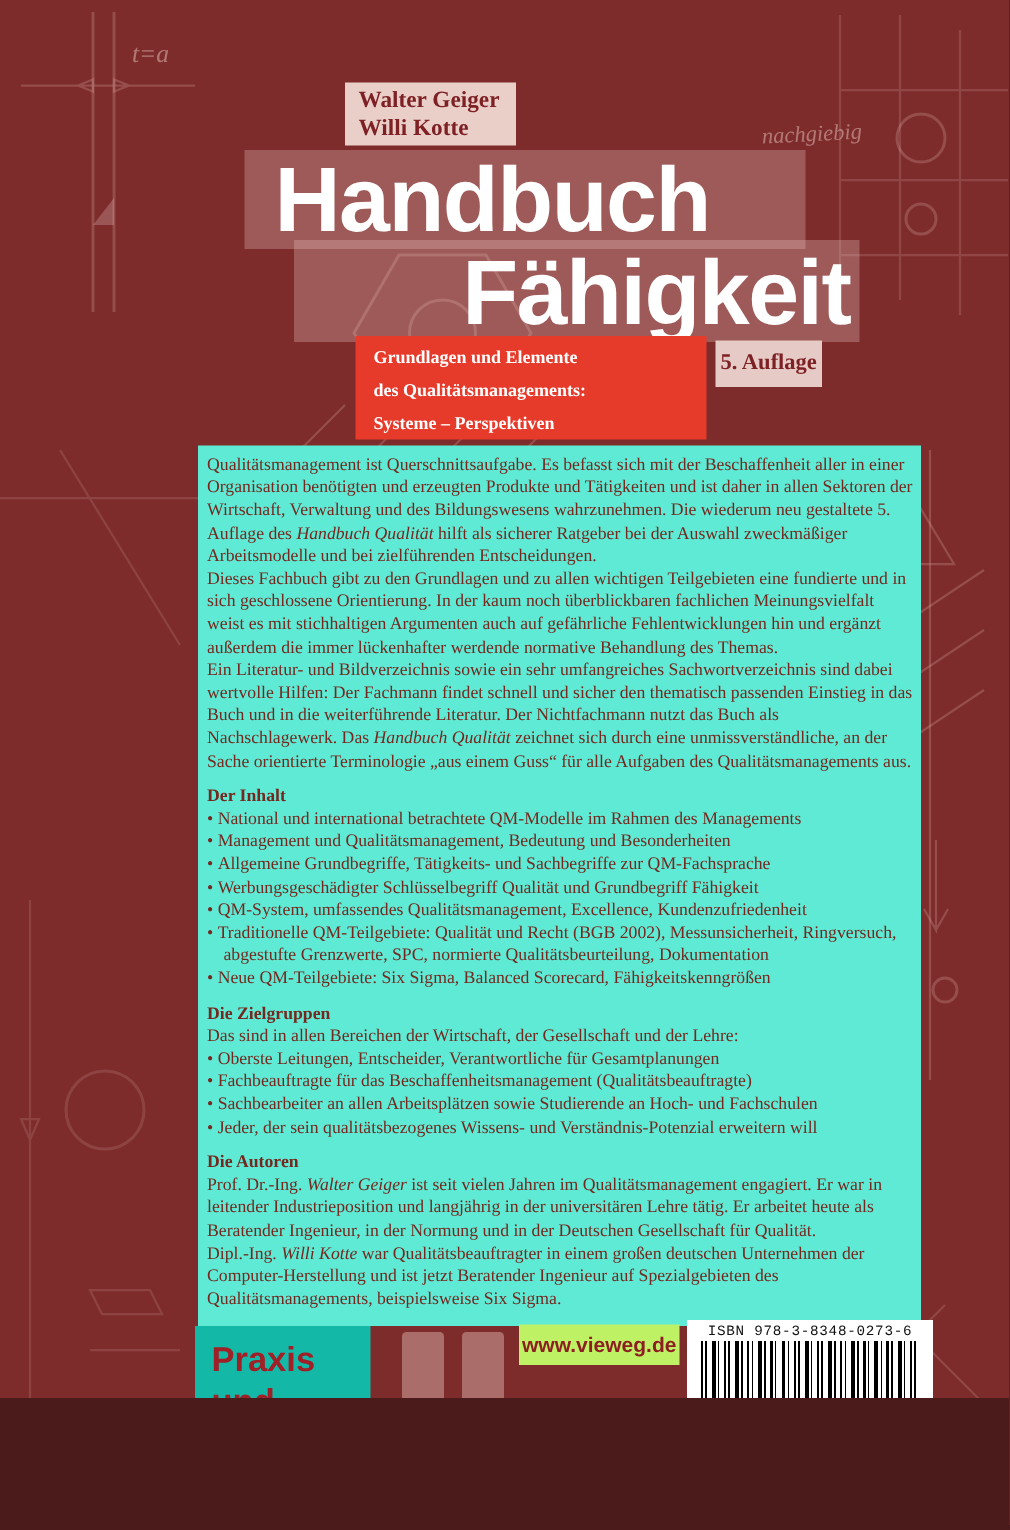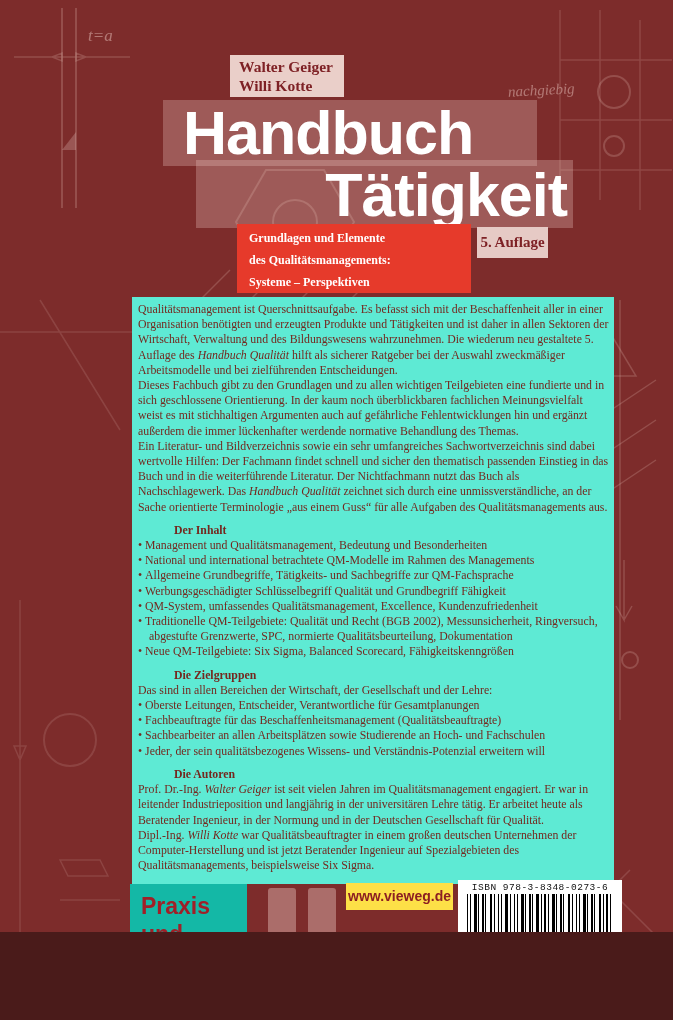--- a/index.html
+++ b/index.html
@@ -22,30 +22,30 @@
   
   .subtitle-box{position:absolute;left:237px;top:224px;width:234px;height:69px;background:#e63a2b;
                 color:#ffffff;font-weight:bold;font-size:12px;line-height:22px;padding:3px 0 0 12px;}
   .edition-box{position:absolute;left:477px;top:227px;width:71px;height:31px;background:#e6cac5;
                color:#7e2125;font-weight:bold;font-size:15px;line-height:31px;text-align:center;}
   
   .panel{position:absolute;left:132px;top:297px;width:482px;height:587px;background:#5eead4;
          color:#74281f;font-size:11.8px;line-height:15.2px;padding:5px 5px 0 6px;overflow:hidden;}
   .panel p{margin:0;}
   .panel em{font-style:italic;}
-  .panel .heading{font-weight:bold;margin-top:8px;margin-left:36px;}
+  .panel .heading{font-weight:bold;margin-top:8px;}
   .panel ul{margin:0;padding:0;list-style:none;}
   .panel li{padding-left:11px;text-indent:-11px;}
   .panel li::before{content:"\2022\00a0";}
   
   .praxis-box{position:absolute;left:130px;top:884px;width:117px;height:77px;background:#14b8a6;
               color:#a02028;font-family:"Liberation Sans",sans-serif;font-weight:bold;
               font-size:23px;line-height:28px;padding:8px 0 0 11px;}
   .deco-bar{position:absolute;background:rgba(236,199,193,0.42);border-radius:3px;}
-  .vieweg-box{position:absolute;left:346px;top:883px;width:107px;height:27px;background:#fde047;
+  .vieweg-box{position:absolute;left:346px;top:883px;width:107px;height:27px;background:#bef264;
               color:#8c1f22;font-family:"Liberation Sans",sans-serif;font-weight:bold;
               font-size:14px;line-height:27px;text-align:center;}
   .barcode-box{position:absolute;left:458px;top:880px;width:164px;height:85px;background:#ffffff;
                padding-top:2px;}
   .barcode-top{font-family:"Liberation Mono",monospace;font-size:9.5px;letter-spacing:0.5px;
                color:#111;text-align:center;white-space:nowrap;}
   .bars{height:42px;margin:1px 9px 0 9px;background:
         repeating-linear-gradient(90deg,#000 0 1.5px,#fff 1.5px 3px,#000 3px 4px,#fff 4px 7.5px,
         #000 7.5px 10px,#fff 10px 11.5px,#000 11.5px 12.5px,#fff 12.5px 15.5px);}
   .barcode-bottom{font-family:"Liberation Sans",sans-serif;font-weight:bold;font-size:16px;
@@ -91,40 +91,40 @@
   <div class="bg-label formula">Σl=</div>
 
   <div class="author-box">
       <div>Walter Geiger</div>
       <div>Willi Kotte</div>
     </div>
 
   <div class="band band1"></div>
   <div class="band band2"></div>
   <div class="title-line title1">Handbuch</div>
-  <div class="title-line title2">Tätigkeit</div>
+  <div class="title-line title2">Fähigkeit</div>
 
   <div class="subtitle-box">
       <div>Grundlagen und Elemente</div>
       <div>des Qualitätsmanagements:</div>
       <div>Systeme – Perspektiven</div>
     </div>
   <div class="edition-box">5. Auflage</div>
 
   <div class="panel">
     <div>
         <p><span>Qualitätsmanagement ist Querschnittsaufgabe. Es befasst sich mit der Beschaffenheit aller in einer Organisation benötigten und erzeugten Produkte und Tätigkeiten und ist daher in allen Sektoren der Wirtschaft, Verwaltung und des Bildungswesens wahrzunehmen. Die wiederum neu gestaltete 5. Auflage des </span><em>Handbuch Qualität</em><span> hilft als sicherer Ratgeber bei der Auswahl zweckmäßiger Arbeitsmodelle und bei zielführenden Entscheidungen.</span></p>
         <p><span>Dieses Fachbuch gibt zu den Grundlagen und zu allen wichtigen Teilgebieten eine fundierte und in sich geschlossene Orientierung. In der kaum noch überblickbaren fachlichen Meinungsvielfalt weist es mit stichhaltigen Argumenten auch auf gefährliche Fehlentwicklungen hin und ergänzt außerdem die immer lückenhafter werdende normative Behandlung des Themas.</span></p>
         <p><span>Ein Literatur-  und Bildverzeichnis sowie ein sehr umfangreiches Sachwortverzeichnis sind dabei wertvolle Hilfen: Der Fachmann findet schnell und sicher den thematisch passenden Einstieg in das Buch und in die weiterführende Literatur. Der Nichtfachmann nutzt das Buch als Nachschlagewerk. Das </span><em>Handbuch Qualität</em><span> zeichnet sich durch eine unmissverständliche, an der Sache orientierte Terminologie „aus einem Guss“ für alle Aufgaben des Qualitätsmanagements aus.</span></p>
       </div>
 
     <div class="heading">Der Inhalt</div>
     <ul>
+        <li>National und international betrachtete QM-Modelle im Rahmen des Managements</li>
         <li>Management und Qualitätsmanagement, Bedeutung und Besonderheiten</li>
-        <li>National und international betrachtete QM-Modelle im Rahmen des Managements</li>
         <li>Allgemeine Grundbegriffe, Tätigkeits- und Sachbegriffe zur QM-Fachsprache</li>
         <li>Werbungsgeschädigter Schlüsselbegriff Qualität und Grundbegriff Fähigkeit</li>
         <li>QM-System, umfassendes Qualitätsmanagement, Excellence, Kundenzufriedenheit</li>
         <li>Traditionelle QM-Teilgebiete: Qualität und Recht (BGB 2002), Messunsicherheit, Ringversuch, abgestufte Grenzwerte, SPC, normierte Qualitätsbeurteilung, Dokumentation</li>
         <li>Neue QM-Teilgebiete: Six Sigma, Balanced Scorecard, Fähigkeitskenngrößen</li>
       </ul>
 
     <div class="heading">Die Zielgruppen</div>
     <p>Das sind in allen Bereichen der Wirtschaft, der Gesellschaft und der Lehre:</p>
     <ul>

